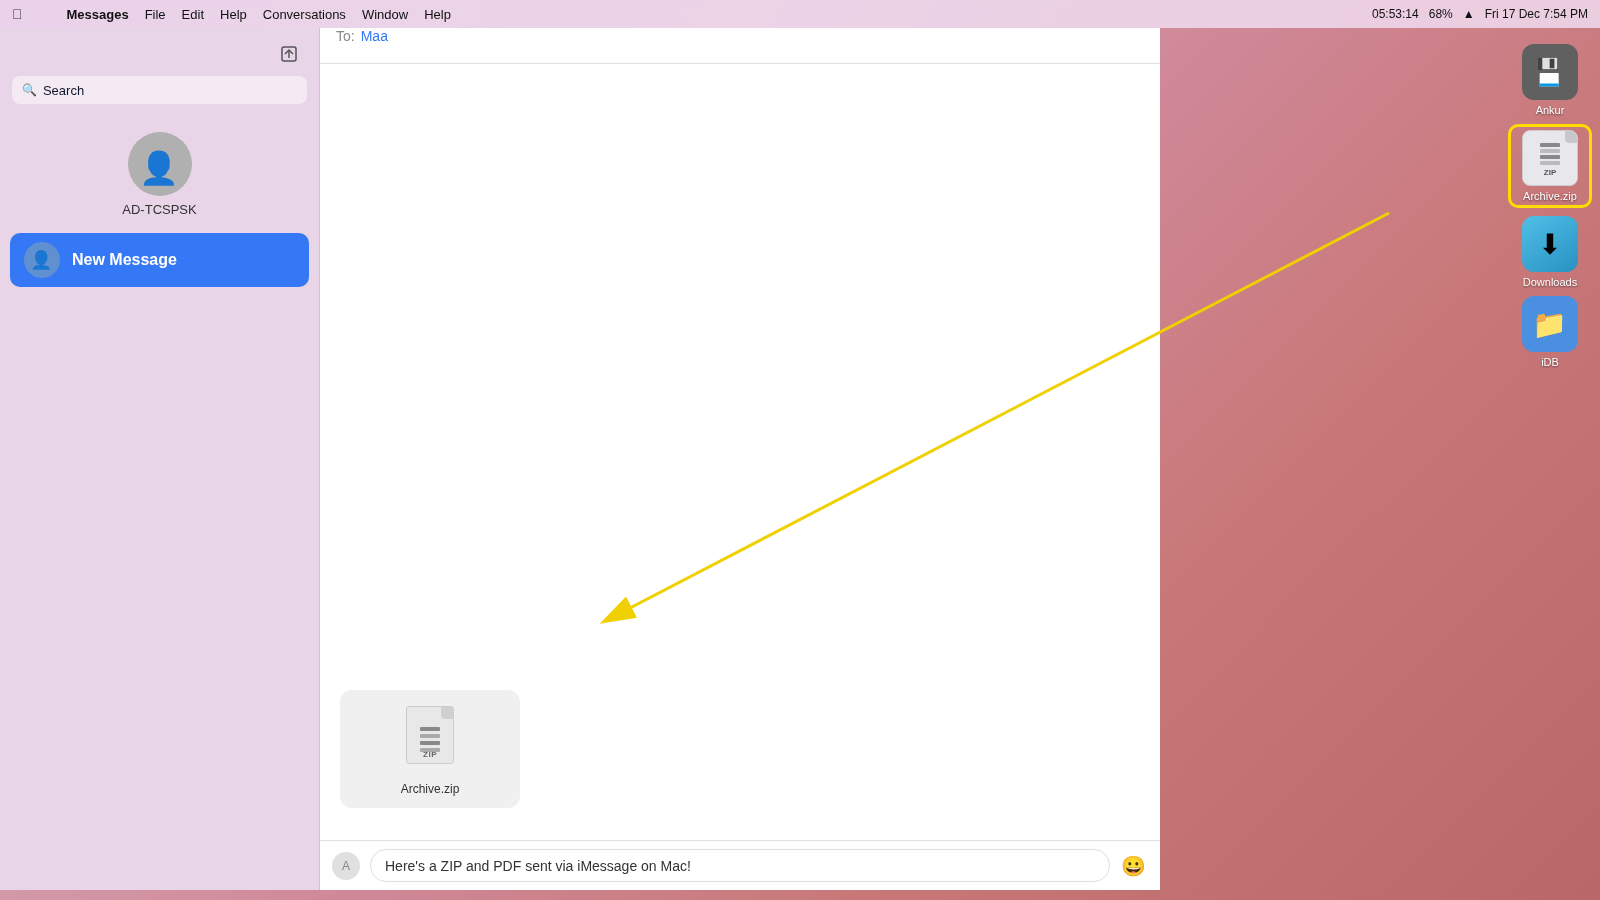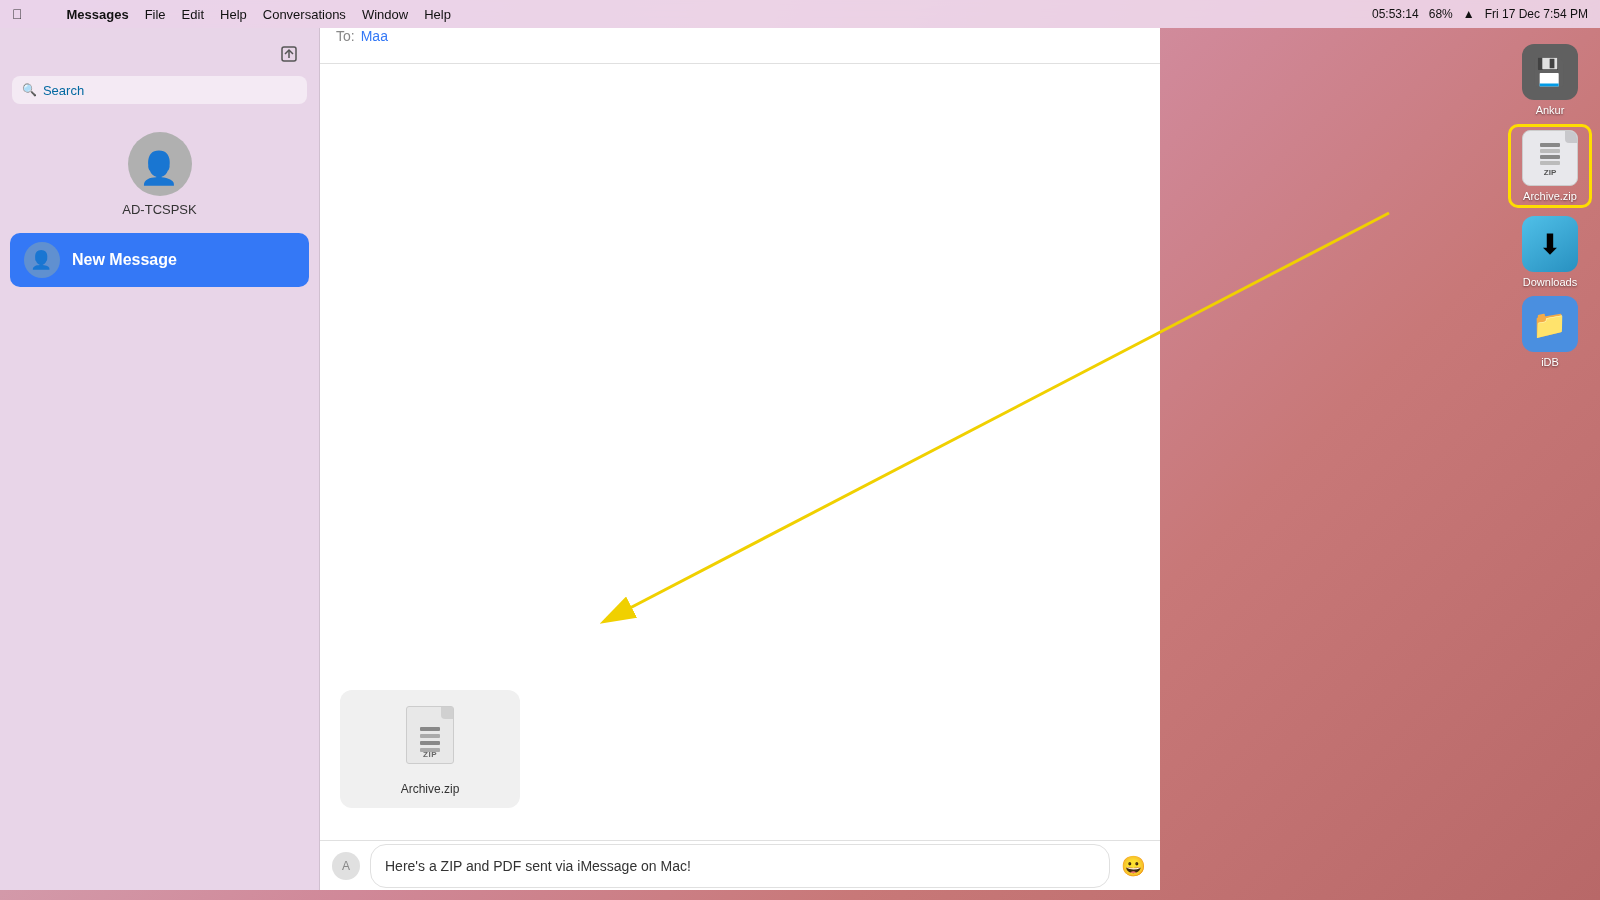--- a/index.html
+++ b/index.html
@@ -111,21 +111,21 @@
       margin: 0 12px 12px 12px;
       background: rgba(255,255,255,0.5);
       border-radius: 8px;
       height: 28px;
       display: flex;
       align-items: center;
       padding: 0 10px;
       gap: 6px;
     }
     .search-icon-sym { color: #888; font-size: 12px; }
-    .search-input-text { color: #0369a1; font-size: 13px; }
+    .search-input-text { color: #0f172a; font-size: 13px; }
 
     
     .contact-item {
       display: flex;
       flex-direction: column;
       align-items: center;
       padding: 16px 0 8px 0;
     }
     .avatar-circle {
       width: 64px;
@@ -313,21 +313,21 @@
       display: flex;
       align-items: center;
       justify-content: center;
       font-size: 12px;
       color: #888;
       cursor: pointer;
       border: none;
     }
     .message-input {
       flex: 1;
-      height: 44px;
+      height: 33px;
       border: 1px solid #e0e0e0;
       border-radius: 16px;
       padding: 0 14px;
       font-size: 14px;
       outline: none;
       color: #333;
     }
     .emoji-btn {
       width: 28px; height: 28px;
       background: transparent;

